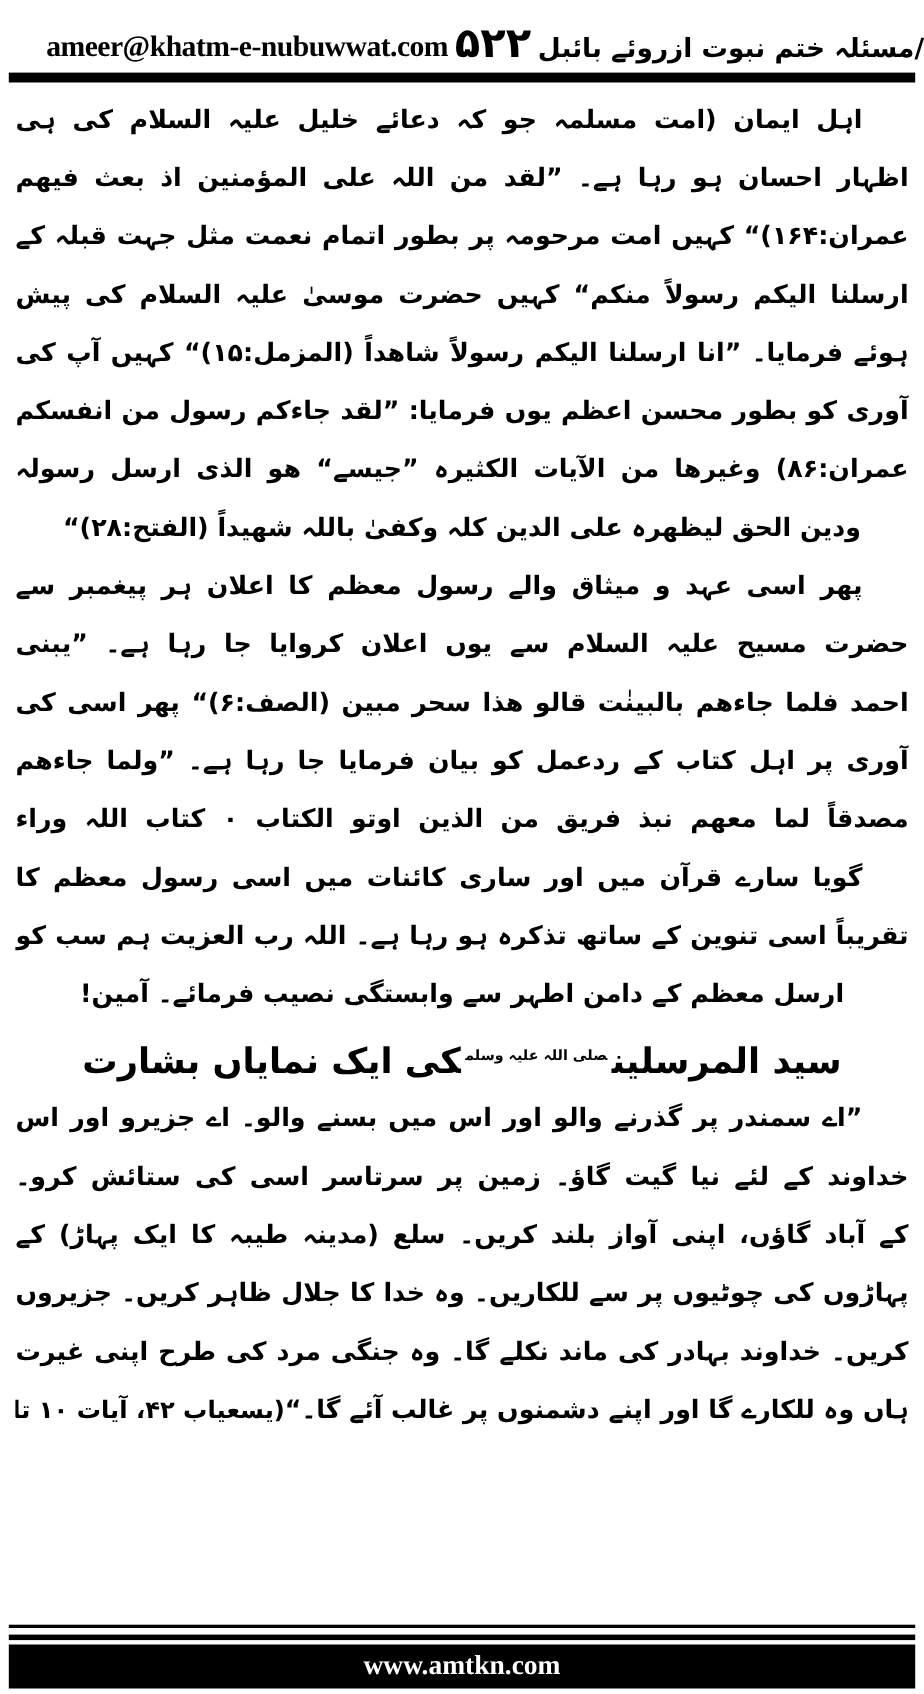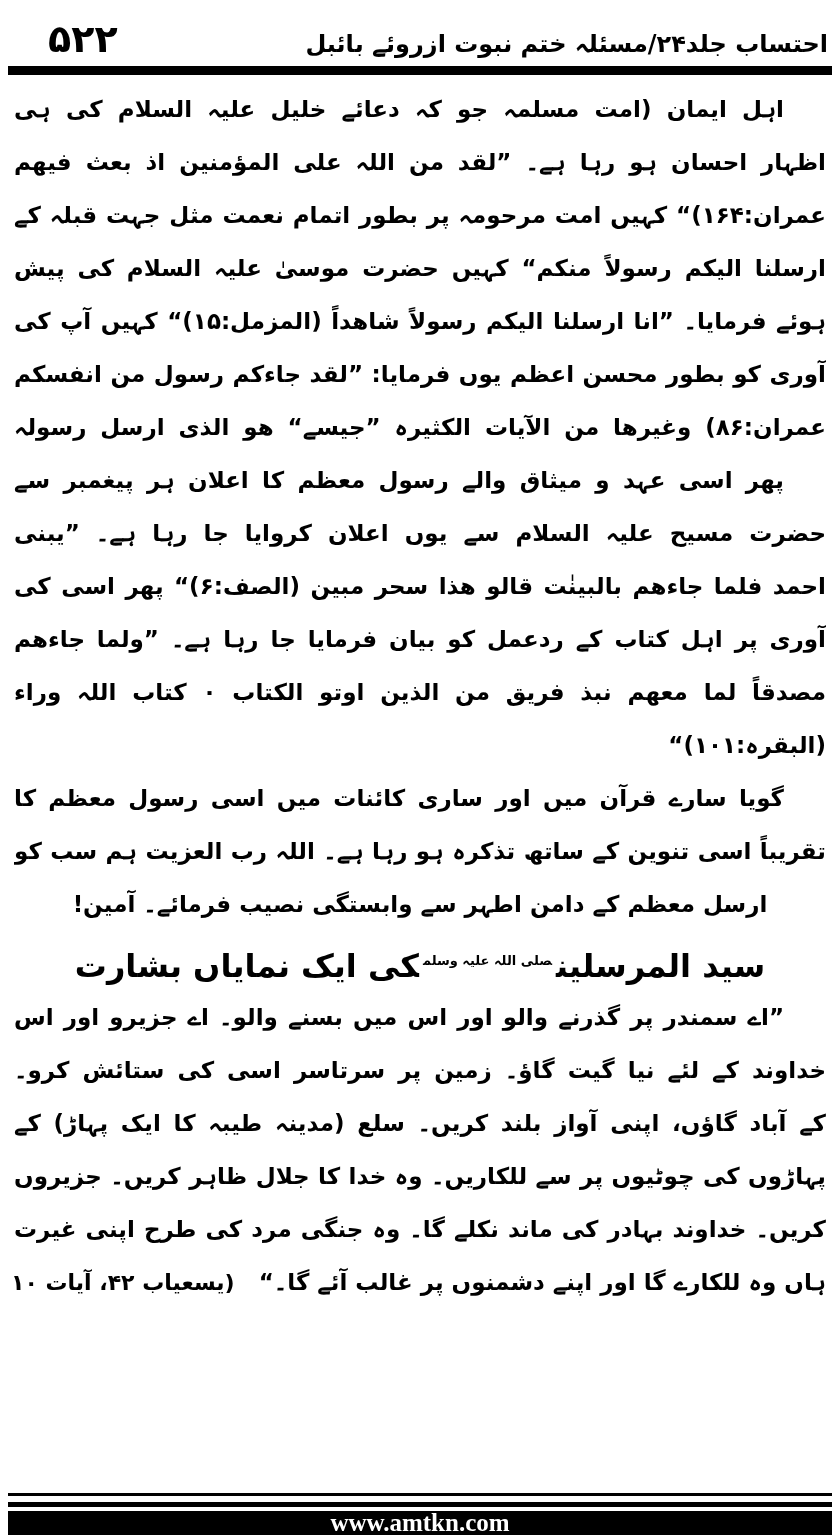--- a/index.html
+++ b/index.html
@@ -40,56 +40,57 @@
   .heading{
     font-size:32px;font-weight:900;line-height:60px;height:60px;
     text-align:center;overflow:hidden;
   }
   .hon{font-size:13px;font-weight:700;margin:0 4px;vertical-align:super;}
   .lastline{
     display:flex;justify-content:space-between;align-items:baseline;
     font-size:23px;font-weight:700;line-height:53px;height:53px;overflow:hidden;
   }
   .lastline .cite{font-size:22px;white-space:nowrap;}
-  .lastline .txt{white-space:nowrap;margin-left:24px;}
+  .lastline .txt{white-space:nowrap;}
   
   .footer{position:absolute;left:0;right:0;bottom:0;}
   .rule-thin{height:3px;background:#000;margin:0 8px;}
   .rule-mid{height:5px;background:#000;margin:6px 8px 4px 8px;}
   .urlbar{
-    height:24px;background:#000;color:#fff;margin:0 8px 5px 8px;
+    height:40px;background:#000;color:#fff;margin:0 8px 5px 8px;
     display:flex;align-items:center;justify-content:center;gap:40px;
     font-family:"Liberation Serif",serif;font-weight:700;font-size:25px;
   }
 </style>
 </head>
 <body>
 
 <div class="page">
 
   <div class="header">
+    <div class="email">ameer@khatm-e-nubuwwat.com</div>
     <div class="pagenum">۵۲۲</div>
     <div class="hdr-title">احتساب جلد۲۴/مسئلہ ختم نبوت ازروئے بائبل</div>
   </div>
   <div class="top-rule"></div>
 
   <div class="body">
     <div class="line j indent">اہل ایمان (امت مسلمہ جو کہ دعائے خلیل علیہ السلام کی ہی قبولیت کا مصداق ہے) پر</div>
     <div class="line j">اظہار احسان ہو رہا ہے۔ ”لقد من اللہ علی المؤمنین اذ بعث فیھم رسولا (آل</div>
     <div class="line j">عمران:۱۶۴)“ کہیں امت مرحومہ پر بطور اتمام نعمت مثل جہت قبلہ کے طور پر فرمایا: ”کما</div>
     <div class="line j">ارسلنا الیکم رسولاً منکم“ کہیں حضرت موسیٰ علیہ السلام کی پیش گوئی کا اظہار کرتے</div>
     <div class="line j">ہوئے فرمایا۔ ”انا ارسلنا الیکم رسولاً شاھداً (المزمل:۱۵)“ کہیں آپ کی تشریف</div>
     <div class="line j">آوری کو بطور محسن اعظم یوں فرمایا: ”لقد جاءکم رسول من انفسکم (التوبہ:۱۲۸)“</div>
     <div class="line j">عمران:۸۶) وغیرھا من الآیات الکثیرہ ”جیسے“ ھو الذی ارسل رسولہ بالھدیٰ</div>
+    <div class="line center">ودین الحق لیظھرہ علی الدین کلہ وکفیٰ باللہ شھیداً (الفتح:۲۸)“</div>
     <div class="line j indent">پھر اسی عہد و میثاق والے رسول معظم کا اعلان ہر پیغمبر سے کروانے کے بعد آخری مبشر</div>
     <div class="line j">حضرت مسیح علیہ السلام سے یوں اعلان کروایا جا رہا ہے۔ ”یبنی اسرائیل انی رسول اللہ</div>
     <div class="line j">احمد فلما جاءھم بالبینٰت قالو ھذا سحر مبین (الصف:۶)“ پھر اسی کی تشریف</div>
     <div class="line j">آوری پر اہل کتاب کے ردعمل کو بیان فرمایا جا رہا ہے۔ ”ولما جاءھم رسول من عند اللہ</div>
     <div class="line j">مصدقاً لما معھم نبذ فریق من الذین اوتو الکتاب ۰ کتاب اللہ وراء ظھورھم</div>
-    <div class="line">(البقرہ:۱۰۱)“</div>
     <div class="line j indent">گویا سارے قرآن میں اور ساری کائنات میں اسی رسول معظم کا ڈنکا بج رہا ہے۔</div>
     <div class="line j">تقریباً اسی تنوین کے ساتھ تذکرہ ہو رہا ہے۔ اللہ رب العزیت ہم سب کو اور تمام کائنات کو اسی</div>
     <div class="line center">ارسل معظم کے دامن اطہر سے وابستگی نصیب فرمائے۔ آمین!</div>
 
     <div class="heading">
       <span>سید المرسلین</span><span class="hon">صلی اللہ علیہ وسلم</span><span>کی ایک نمایاں بشارت</span>
     </div>
 
     <div class="line j indent">”اے سمندر پر گذرنے والو اور اس میں بسنے والو۔ اے جزیرو اور اس کے باشندو،</div>
     <div class="line j">خداوند کے لئے نیا گیت گاؤ۔ زمین پر سرتاسر اسی کی ستائش کرو۔ بیابان اور اس کی بستیاں، قیدار</div>

